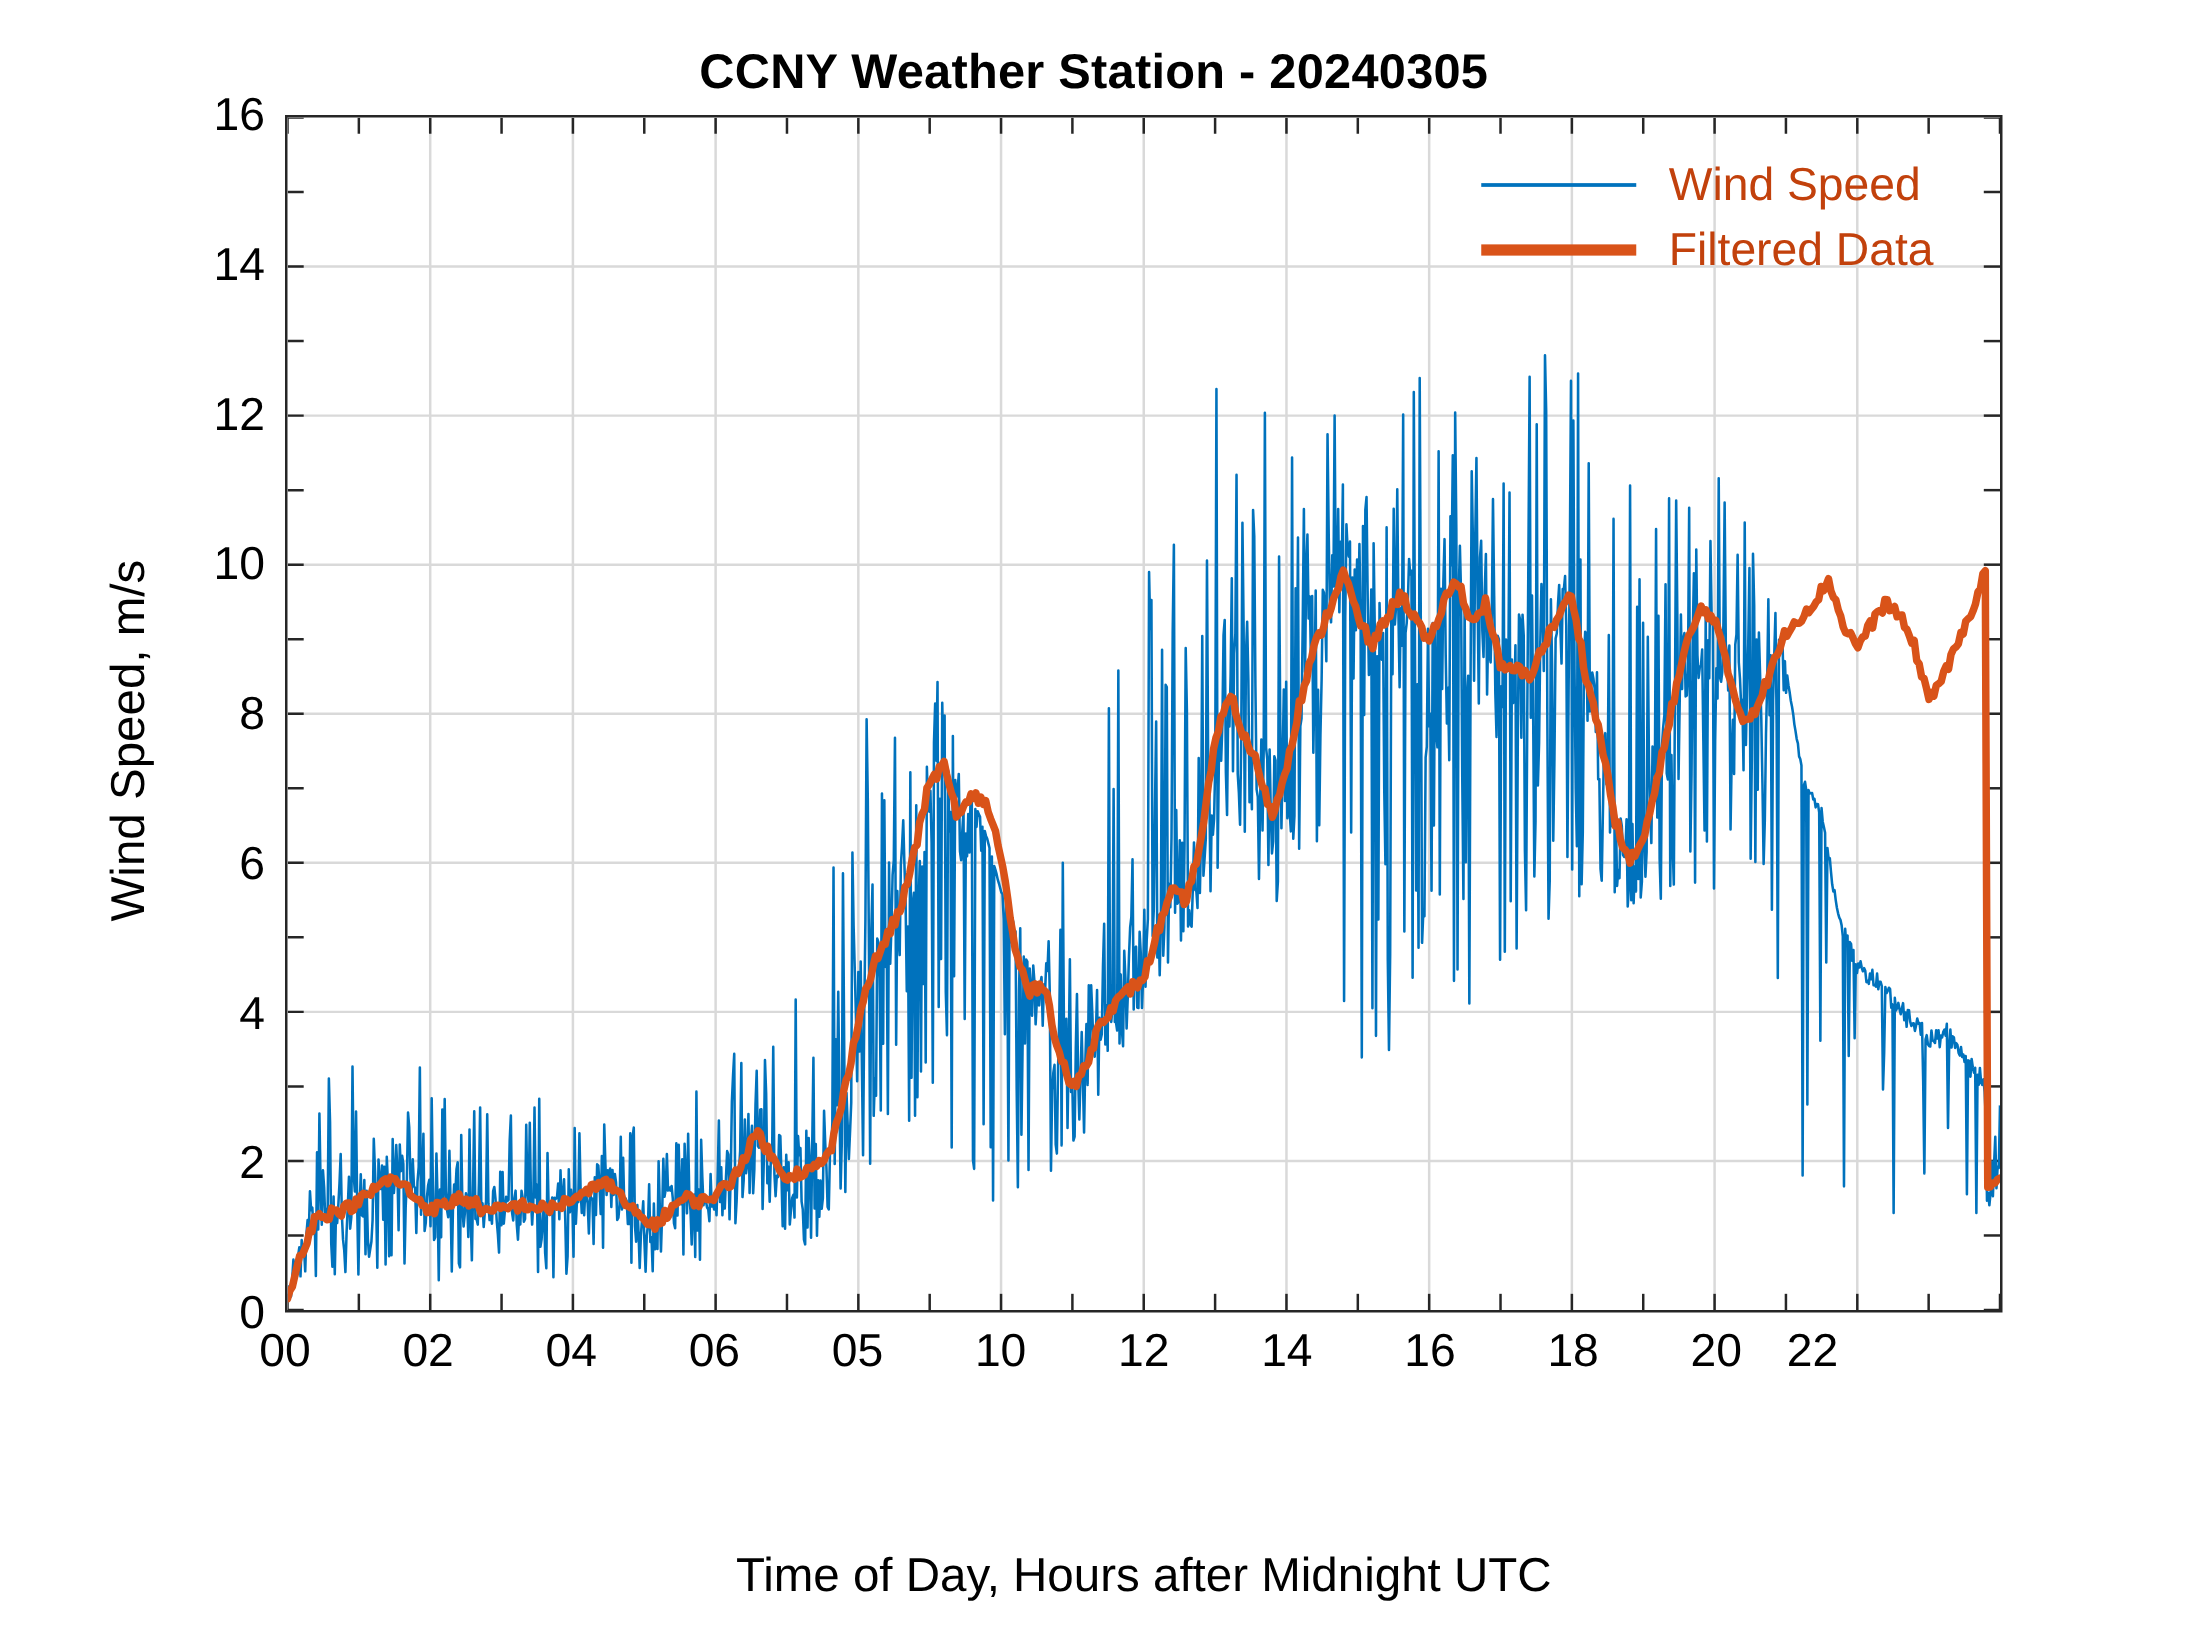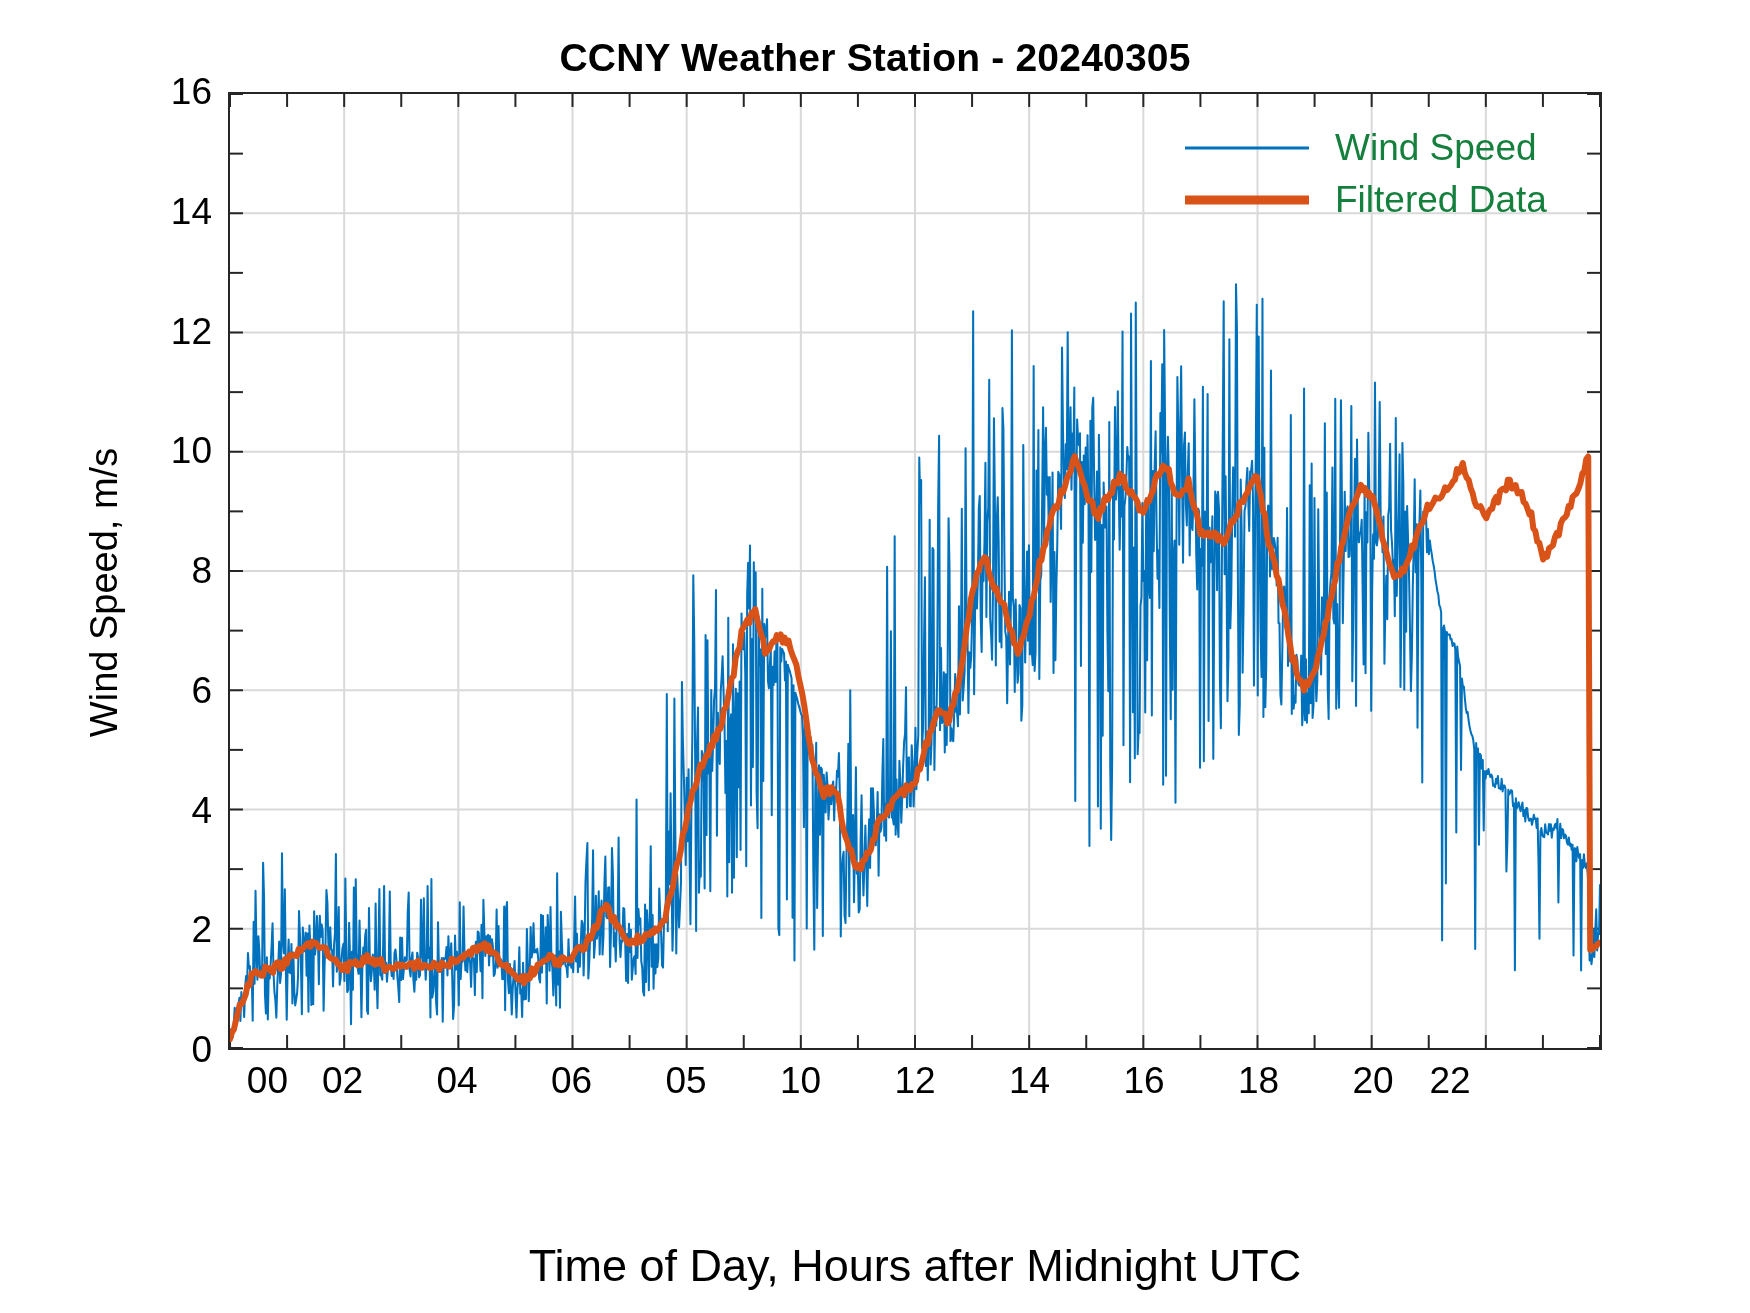--- a/index.html
+++ b/index.html
@@ -98,21 +98,21 @@
     transform-origin: center center;
     color: #000000;
     white-space: nowrap;
   }
   #xlabel {
     position: absolute;
     left: 228px;
     top: 1240px;
     width: 1374px;
     text-align: center;
-    font-size: 45px;
+    font-size: 38px;
     color: #000000;
     white-space: nowrap;
   }
   
   #legend {
     position: absolute;
     left: 1185px;
     top: 122px;
     width: 400px;
     height: 104px;
@@ -135,21 +135,21 @@
   .legend-swatch.thin  { height: 3px;  background: #0072BD; }
   .legend-swatch.thick { height: 9px;  background: #D95319; }
   .legend-label {
     position: absolute;
     left: 150px;
     top: 50%;
     transform: translateY(-50%);
     font-size: 37px;
     line-height: 40px;
     white-space: nowrap;
-    color: #15803d;
+    color: #c2410c;
   }
 </style>
 </head>
 <body>
 
 <div id="figure">
 
   <div id="chart-title">CCNY Weather Station - 20240305</div>
 
   <div id="ylabel">Wind Speed, m/s</div>
@@ -160,21 +160,21 @@
       <div class="ytick" style="top: 819.25px;">2</div>
       <div class="ytick" style="top: 699.5px;">4</div>
       <div class="ytick" style="top: 579.75px;">6</div>
       <div class="ytick" style="top: 460px;">8</div>
       <div class="ytick" style="top: 340.25px;">10</div>
       <div class="ytick" style="top: 220.5px;">12</div>
       <div class="ytick" style="top: 100.75px;">14</div>
       <div class="ytick" style="top: -19px;">16</div>
     </div>
   <div id="xtick-layer">
-      <div class="xtick" style="left: 0px; text-align: right;">00</div>
+      <div class="xtick" style="left: 0px;">00</div>
       <div class="xtick" style="left: 114.5px;">02</div>
       <div class="xtick" style="left: 229px;">04</div>
       <div class="xtick" style="left: 343.5px;">06</div>
       <div class="xtick" style="left: 458px;">05</div>
       <div class="xtick" style="left: 572.5px;">10</div>
       <div class="xtick" style="left: 687px;">12</div>
       <div class="xtick" style="left: 801.5px;">14</div>
       <div class="xtick" style="left: 916px;">16</div>
       <div class="xtick" style="left: 1030.5px;">18</div>
       <div class="xtick" style="left: 1145px;">20</div>

